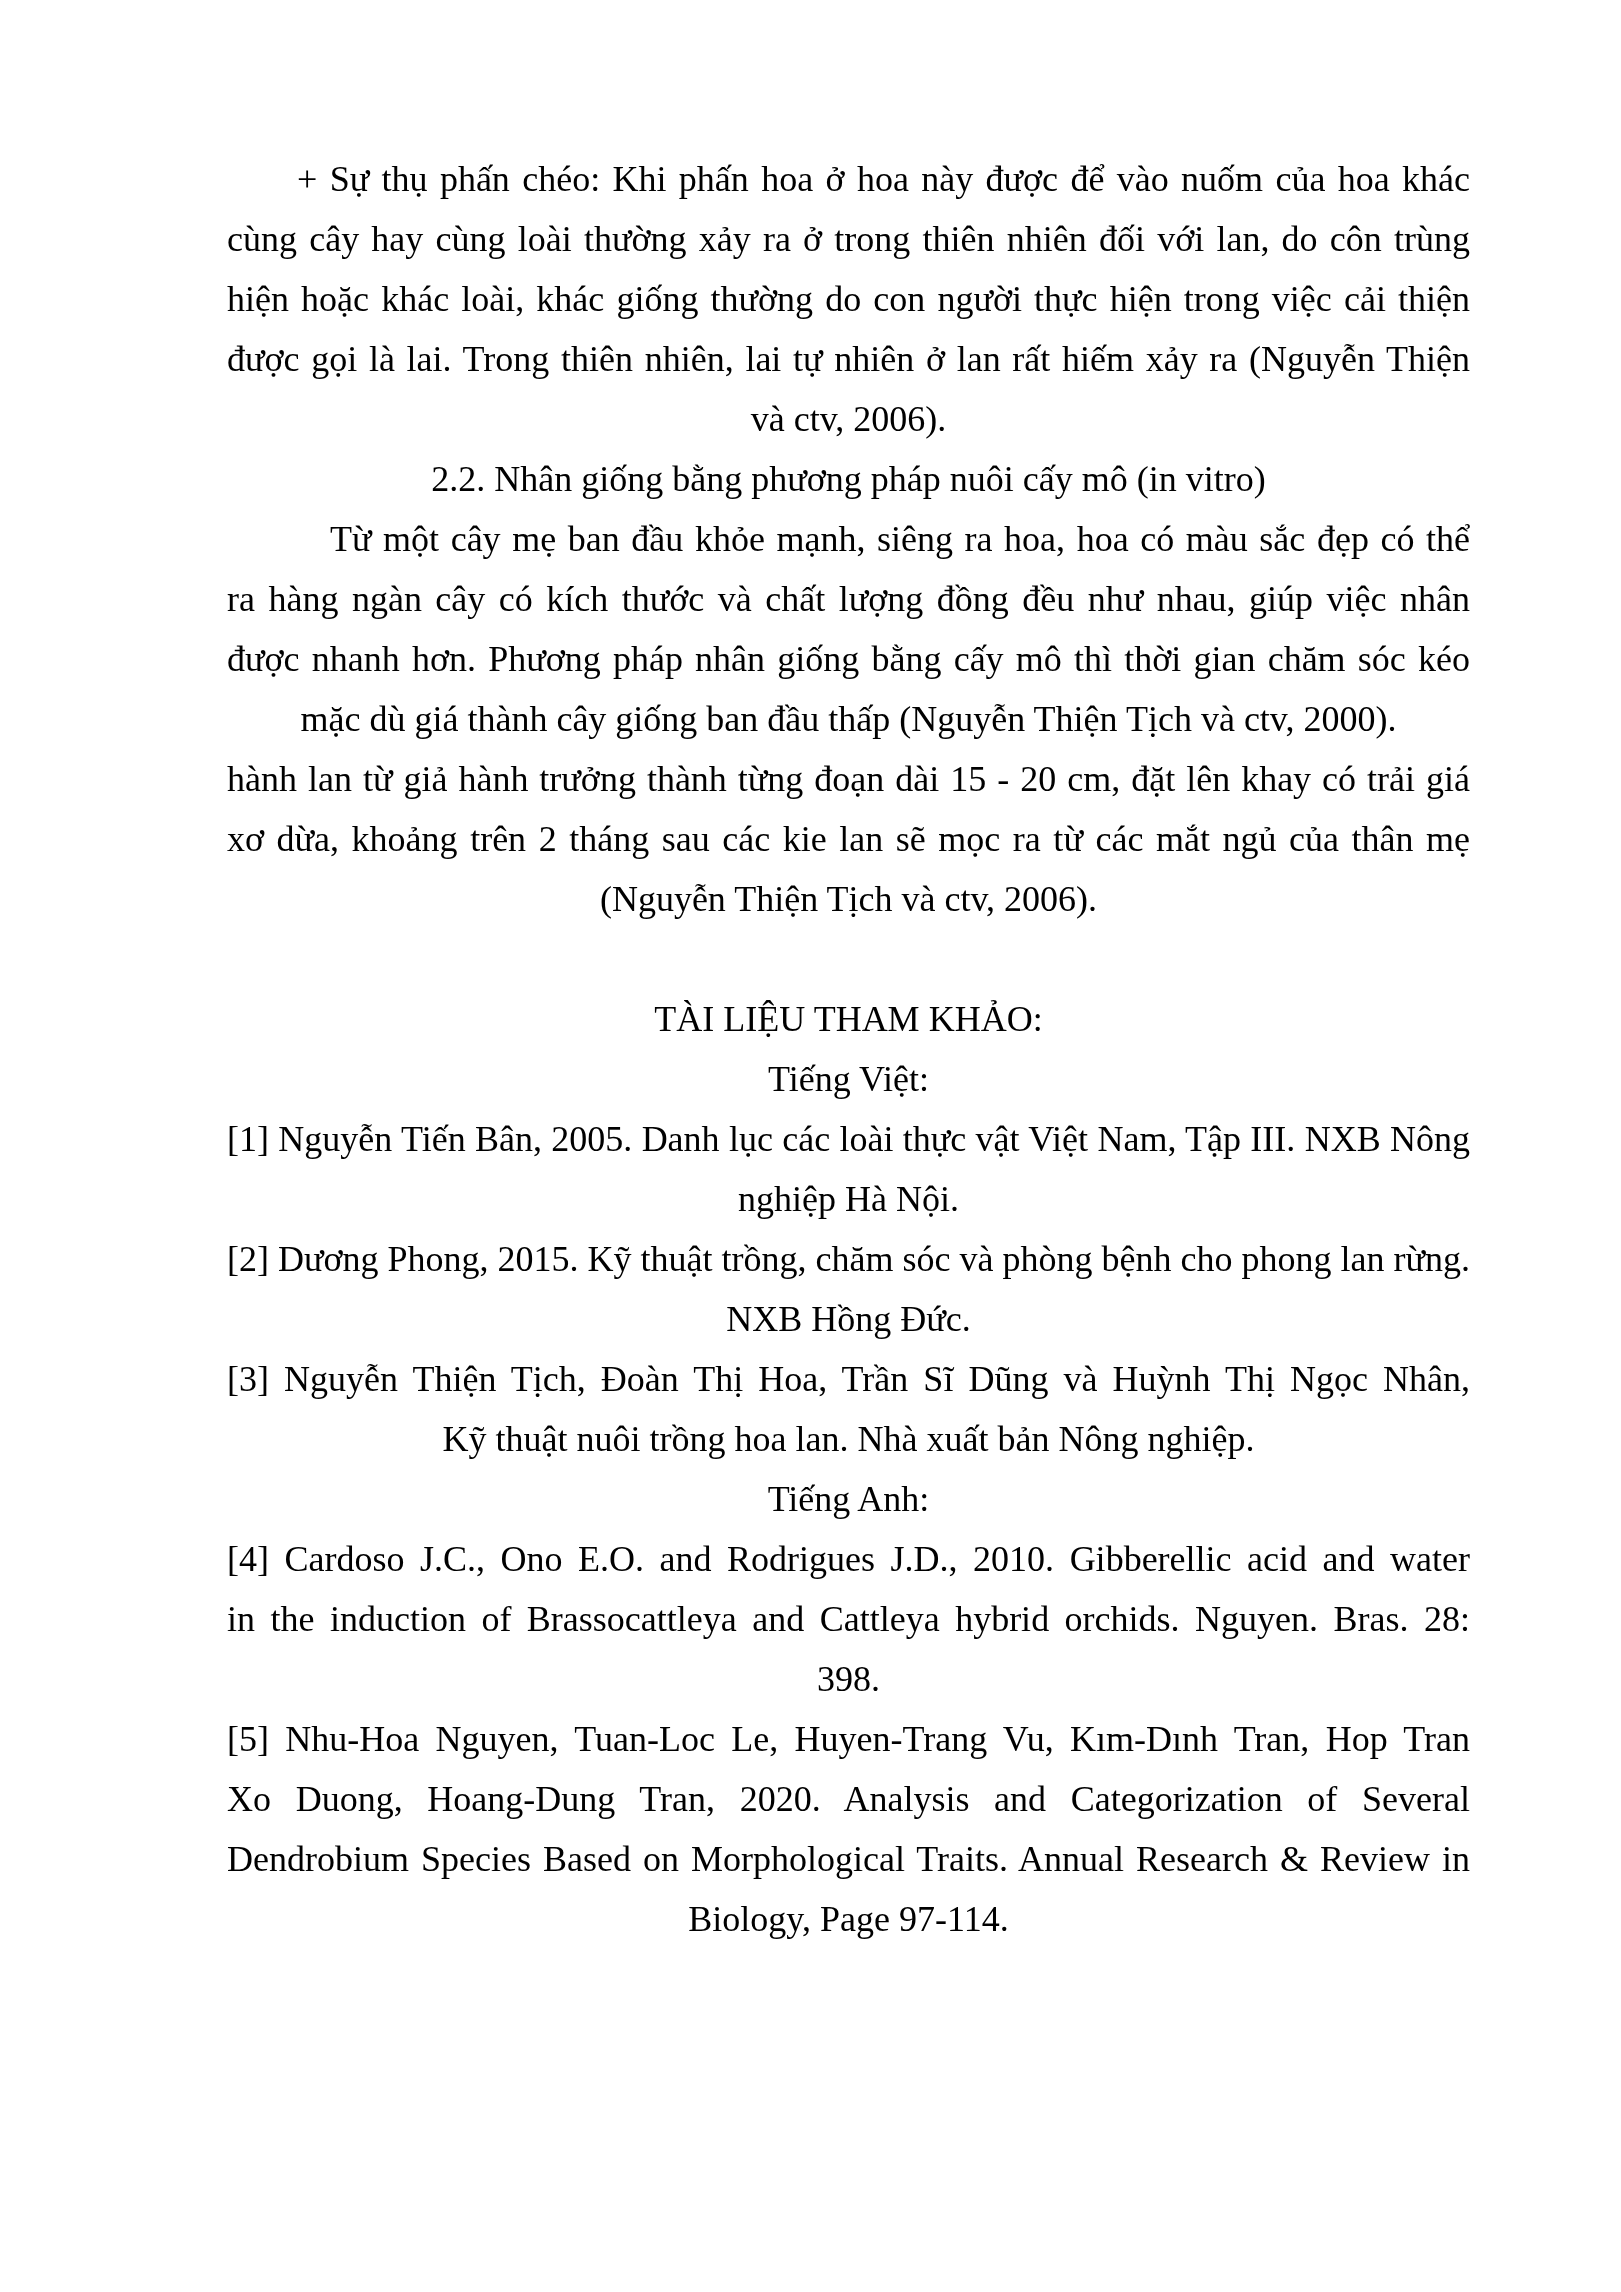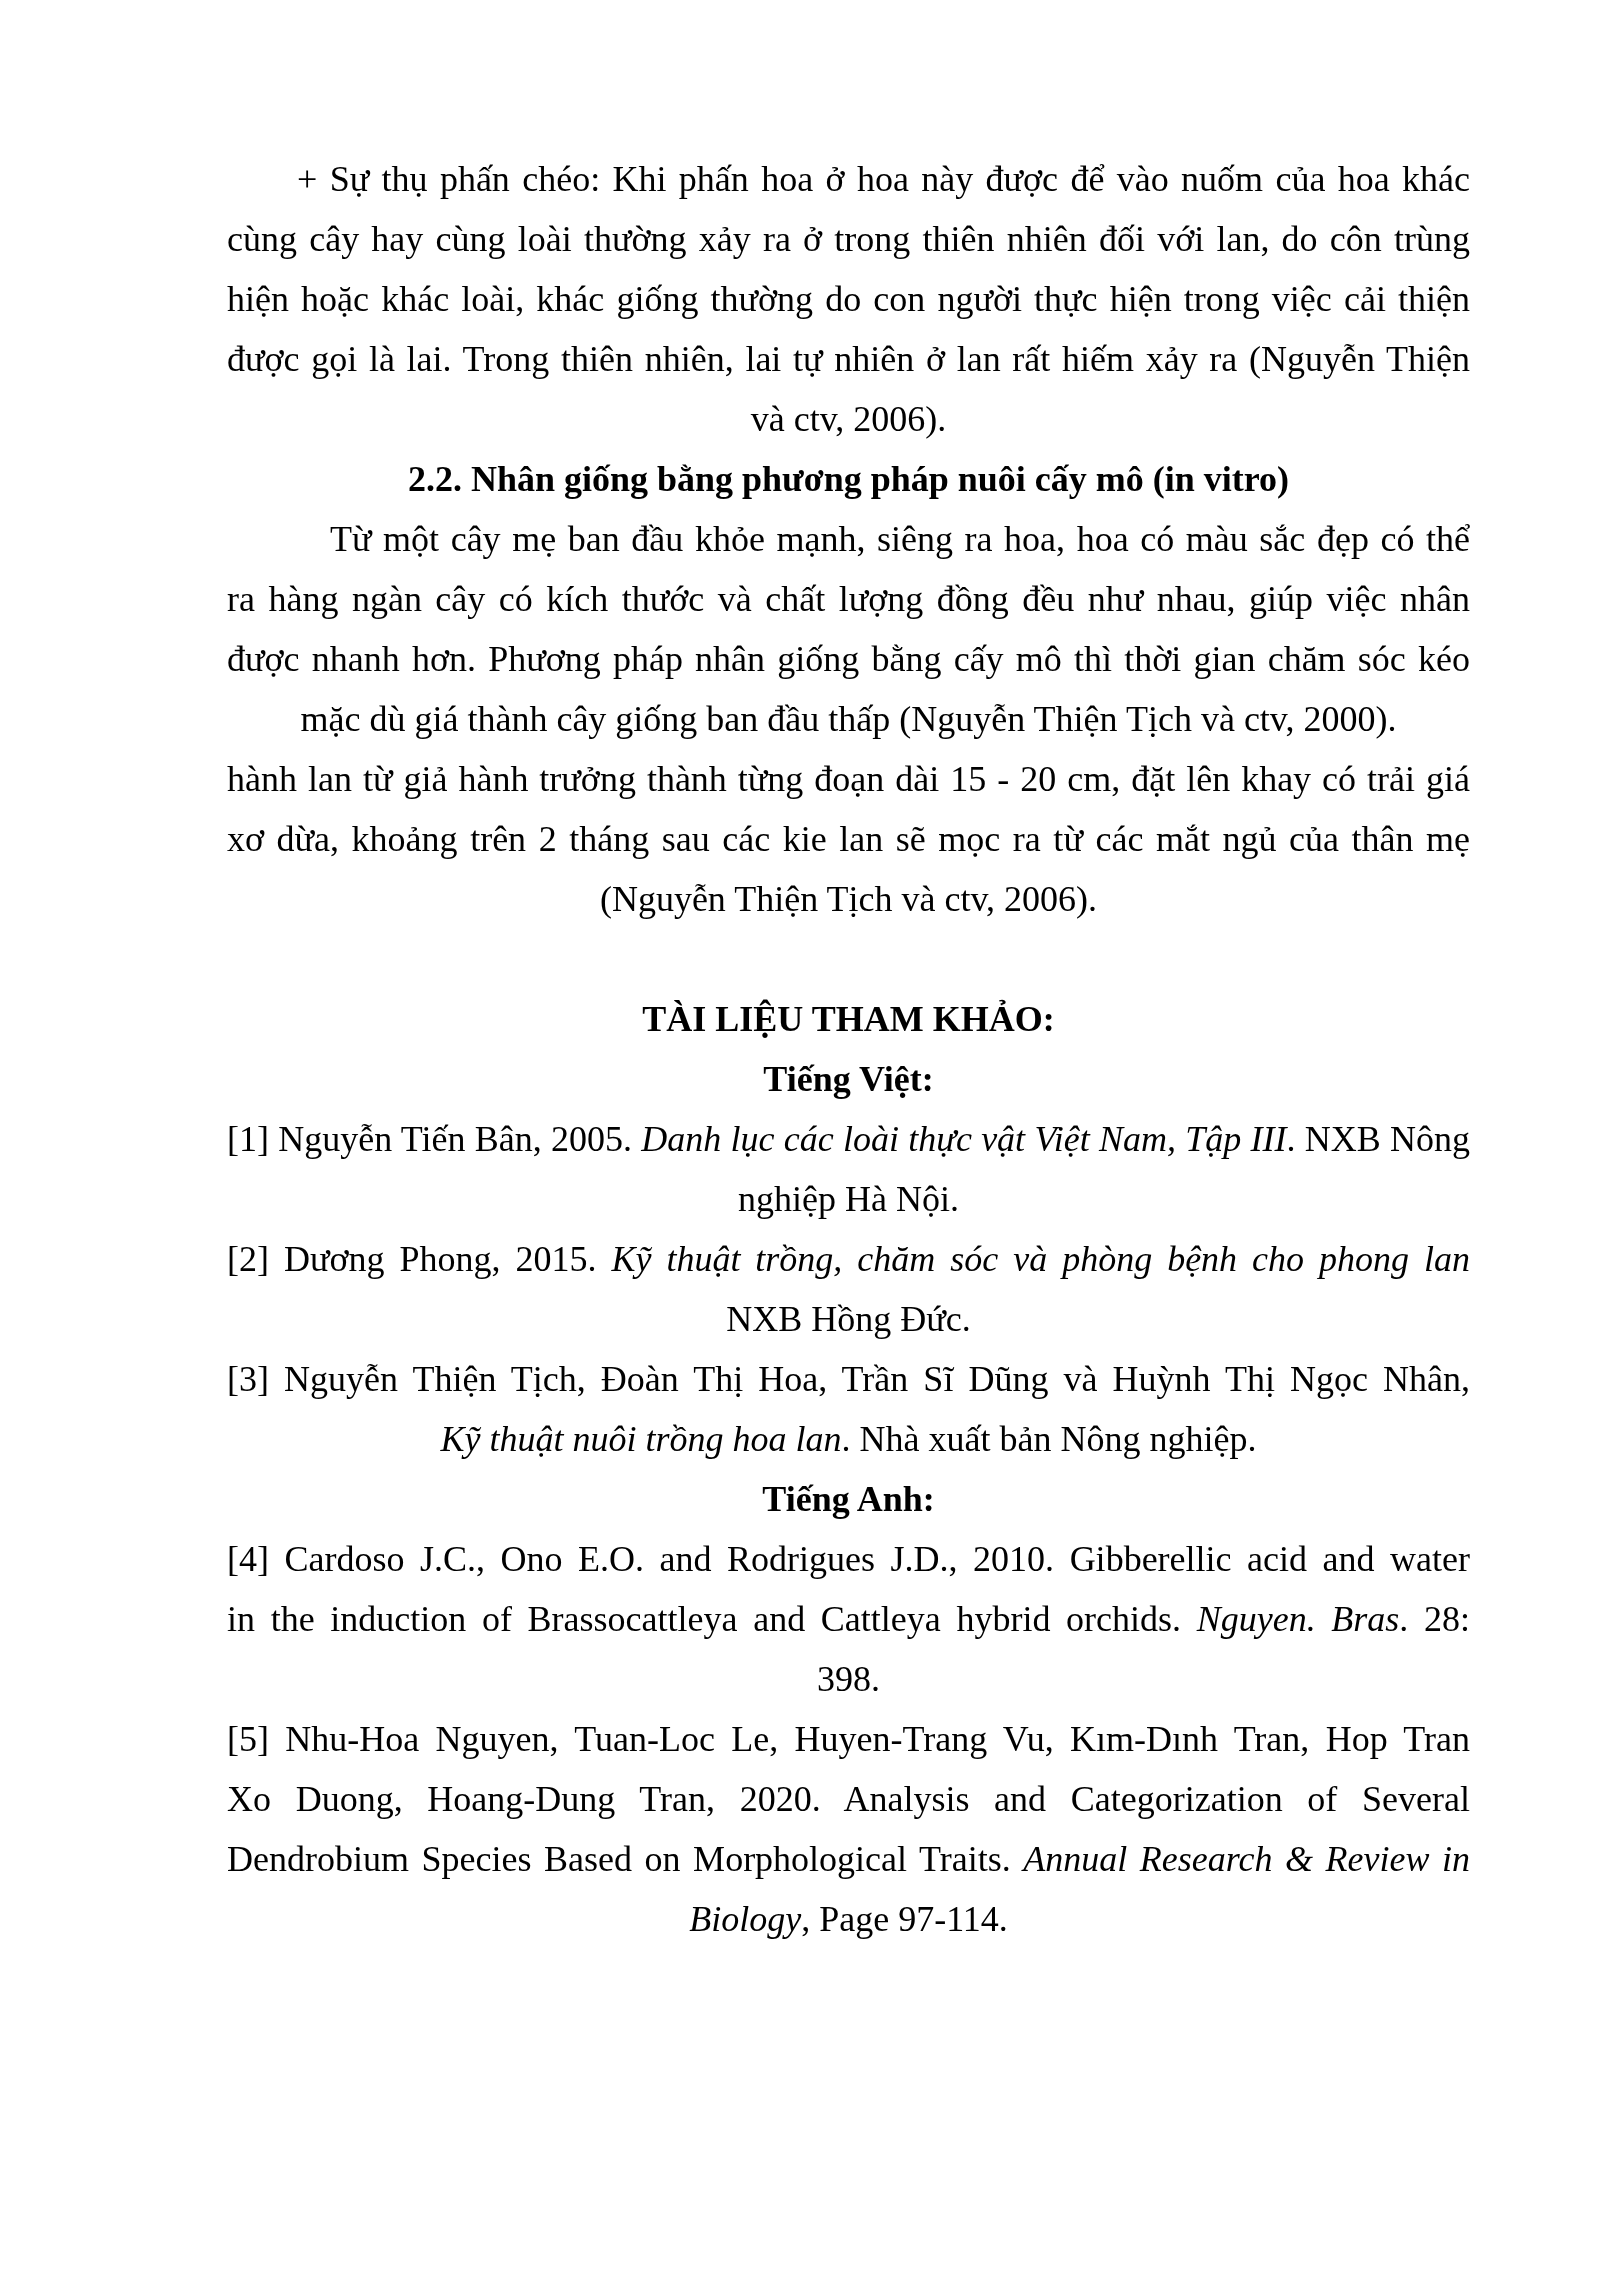--- a/index.html
+++ b/index.html
@@ -28,22 +28,22 @@
     height: 60px;
     overflow: hidden;
     text-align: center;
   }
   .j {
     text-align: justify;
     text-align-last: justify;
   }
   .ind-a { text-indent: 70px; }
   .ind-b { text-indent: 103px; }
-  .bold { font-weight: bold; }
-  .it { font-style: italic; }
+  .bold { font-weight: normal; }
+  .it { }
 </style>
 </head>
 <body>
 
 <div class="page">
   <div class="doc">
 
     <div>
       <div class="ln j ind-a"><span>+ Sự thụ phấn chéo: Khi phấn hoa ở hoa này được để vào nuốm của hoa khác của</span></div>
       <div class="ln j"><span>cùng cây hay cùng loài thường xảy ra ở trong thiên nhiên đối với lan, do côn trùng thực</span></div>

